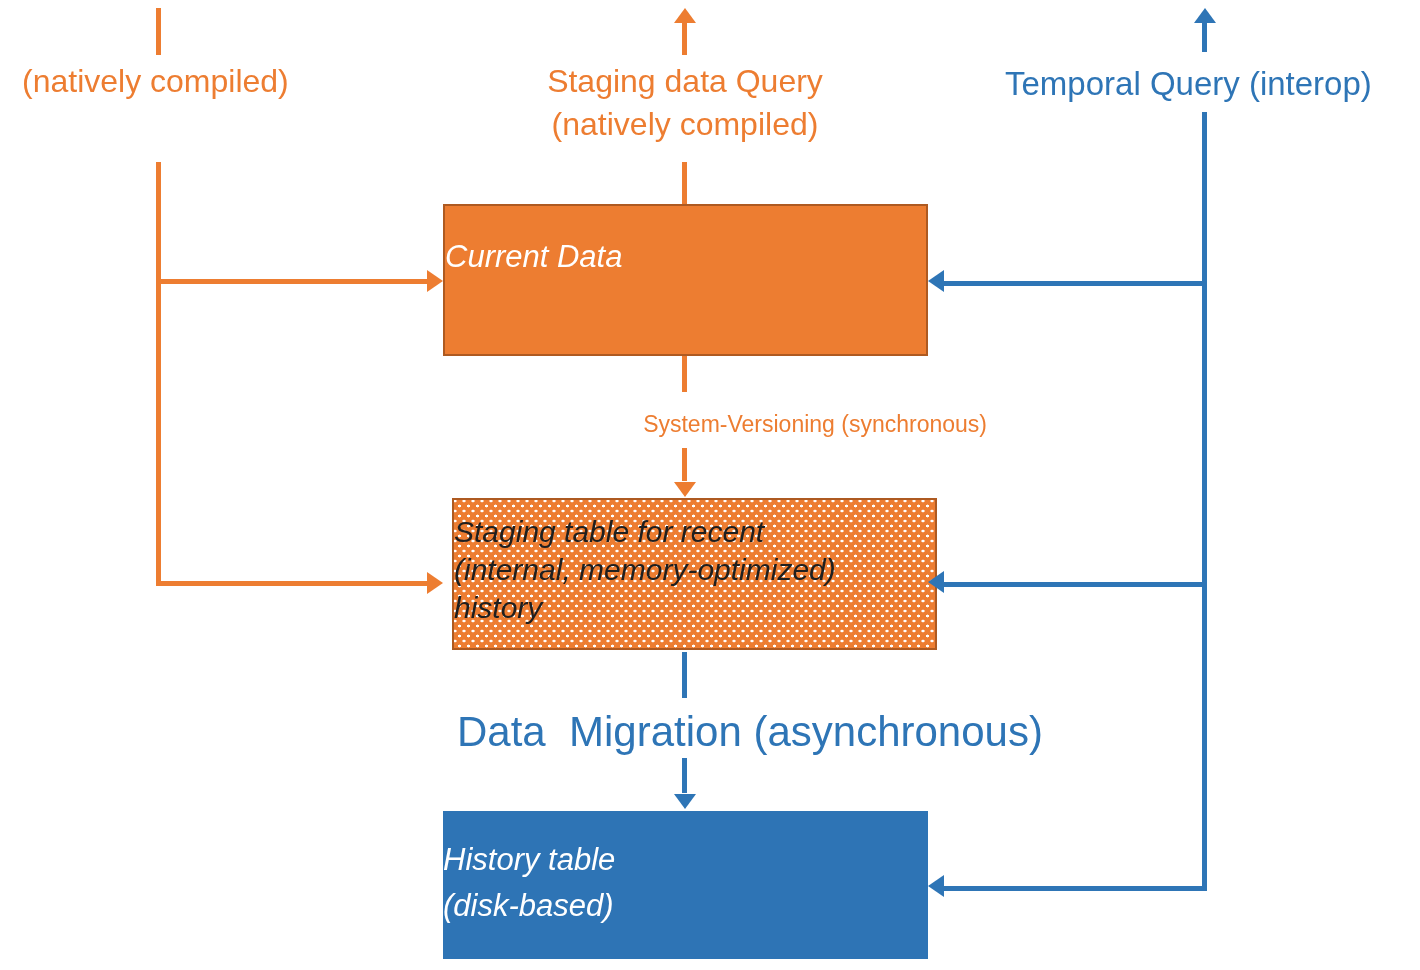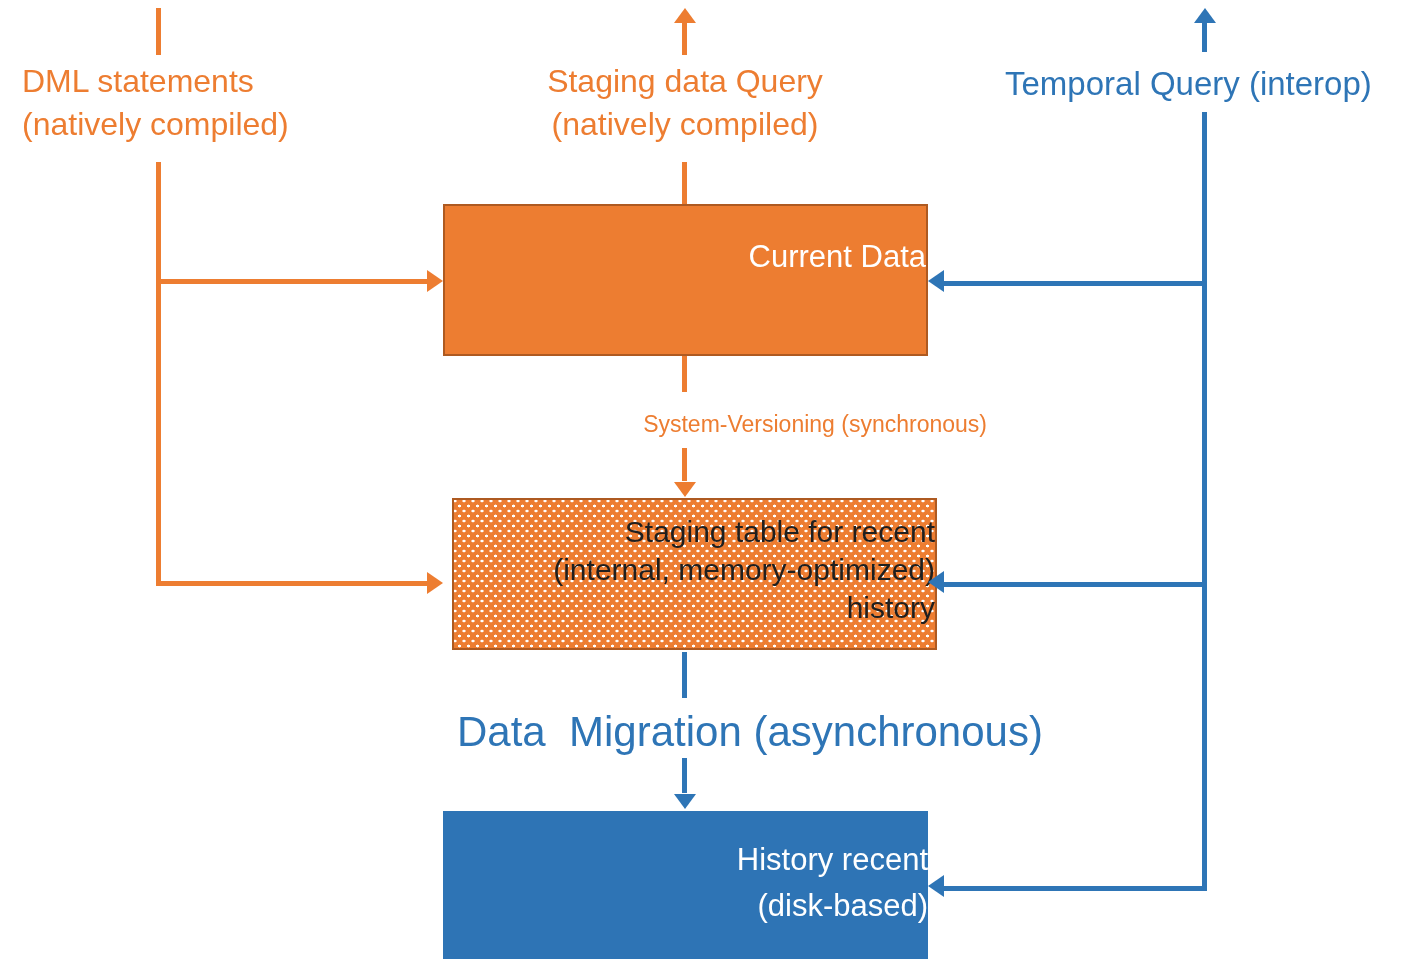--- a/index.html
+++ b/index.html
@@ -13,21 +13,21 @@
     position:relative;width:1420px;height:970px;background:#fff;overflow:hidden;
     font-family:"Liberation Sans", sans-serif;
   }
   .lbl{position:absolute;font-size:32px;line-height:43px;}
   .lbl-dml{left:22px;top:60px;color:var(--orange);text-align:left;}
   .lbl-current-query{left:435px;top:60px;width:500px;text-align:center;color:var(--orange);}
   .lbl-temporal{left:1005px;top:62px;width:400px;text-align:left;color:var(--blue);font-size:33px;}
   .lbl-sysver{left:467px;top:403px;width:520px;text-align:right;color:var(--orange);font-size:23px;}
   .lbl-datamig{left:457px;top:710px;width:530px;text-align:center;color:var(--blue);font-size:42px;white-space:pre;}
 
-  .box{position:absolute;left:443px;width:485px;text-align:right;box-sizing:border-box;}
+  .box{position:absolute;left:443px;width:485px;text-align:left;box-sizing:border-box;font-style:italic;}
   .box-current{top:204px;height:152px;background:var(--orange);border:2px solid var(--orange-dark);
     color:#fff;font-size:31px;line-height:45px;padding-top:28px;}
   .box-staging{top:498px;height:152px;border:2px solid var(--orange-dark);color:#1f1f1f;
     font-size:30px;line-height:38px;padding-top:13px;
     background-color:var(--orange);
     background-image:
       radial-gradient(#ffffff 1.1px, rgba(255,255,255,0) 1.5px),
       radial-gradient(#ffffff 1.1px, rgba(255,255,255,0) 1.5px);
     background-size:9px 10px;
     background-position:1px 1px, 5.5px 6px;margin-left:9px;}
@@ -45,21 +45,20 @@
   .tri-up.blue-t{border-bottom-color:var(--blue);}
   .tri-down{border-left:11px solid transparent;border-right:11px solid transparent;border-top:15px solid var(--orange);}
   .tri-down.blue-t{border-top-color:var(--blue);}
 </style>
 </head>
 <body>
 
 <div class="canvas">
 
   <div class="lbl lbl-dml">
-    <div>DML statements</div>
     <div>(natively compiled)</div>
   </div>
 
   <div class="lbl lbl-current-query">
     <div>Staging data Query</div>
     <div>(natively compiled)</div>
   </div>
 
   <div class="lbl lbl-temporal">Temporal Query (interop)</div>
 
@@ -70,21 +69,21 @@
     <div>Current Data</div>
   </div>
 
   <div class="box box-staging">
     <div>Staging table for recent</div>
     <div>(internal, memory-optimized)</div>
     <div>history</div>
   </div>
 
   <div class="box box-history">
-    <div>History recent</div>
+    <div>History table</div>
     <div>(disk-based)</div>
   </div>
 
   <div class="seg orange" style="left:156px;top:8px;width:5px;height:47px;"></div>
   <div class="seg orange" style="left:156px;top:162px;width:5px;height:424px;"></div>
   <div class="seg orange" style="left:156px;top:279px;width:271px;height:5px;"></div>
   <div class="tri tri-right" style="left:427px;top:270px;"></div>
   <div class="seg orange" style="left:156px;top:581px;width:271px;height:5px;"></div>
   <div class="tri tri-right" style="left:427px;top:572px;"></div>
 

